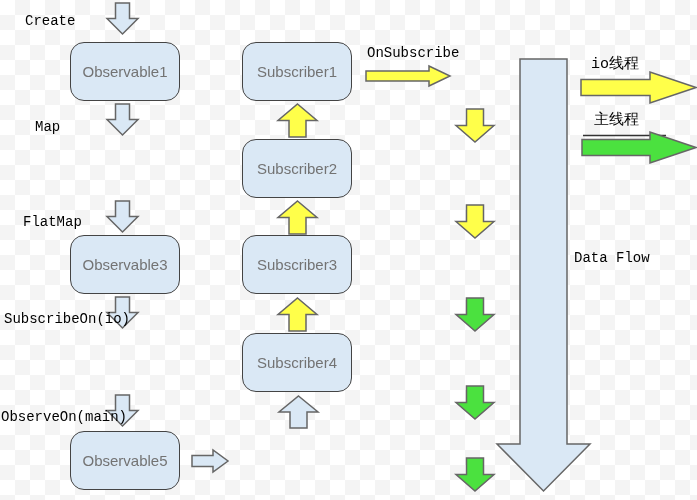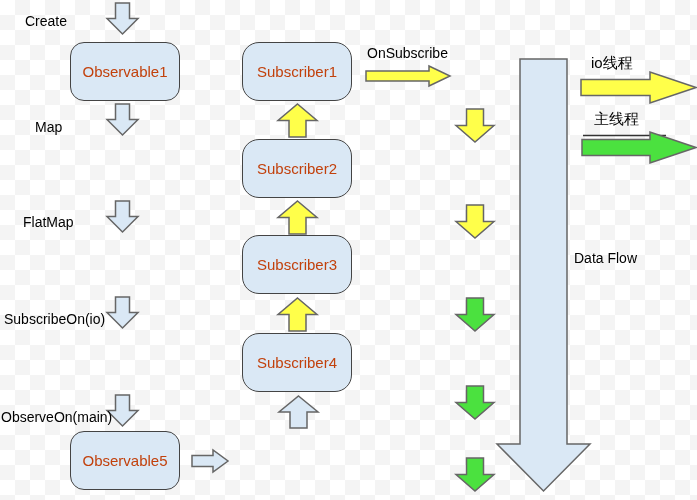--- a/index.html
+++ b/index.html
@@ -17,25 +17,25 @@
   }
   .arrows{position:absolute;left:0;top:0;}
   .box{
     position:absolute;
     width:110px;height:59px;
     box-sizing:border-box;
     border:1.5px solid var(--box-border,#444);
     border-radius:14px;
     background:var(--box-fill,#dae8f5);
     display:flex;align-items:center;justify-content:center;
-    font-size:15px;color:#c2410c;
+    font-size:15px;color:#737373;
   }
   .obs{left:70px;}
-  .sub{left:242px;border-radius:17px;}
-  .lbl{position:absolute;font-size:14px;color:#000;white-space:nowrap;}
+  .sub{left:242px;}
+  .lbl{position:absolute;font-size:14px;color:#000;white-space:nowrap;font-family:Liberation Mono, monospace;}
   .lbl-cjk{font-size:15px;text-align:center;}
   .p-blue{fill:var(--blue-arrow-fill,#dae8f5);stroke:var(--arrow-stroke,#666);stroke-width:1.5;}
   .p-yellow{fill:var(--yellow-arrow-fill,#ffff4a);stroke:var(--arrow-stroke,#666);stroke-width:1.5;}
   .p-green{fill:var(--green-arrow-fill,#4be13f);stroke:var(--arrow-stroke,#666);stroke-width:1.5;}
 </style>
 </head>
 <body>
 
 <div class="canvas">
 
@@ -65,20 +65,23 @@
     <polygon class="p-blue" points="520,59 567,59 567,444 590,444 543.5,491 497,444 520,444"></polygon>
 
     <polygon class="p-yellow" points="581,79.5 650,79.5 650,72 696,87.5 650,103 650,95.5 581,95.5"></polygon>
     <line x1="583" y1="135.5" x2="666" y2="135.5" stroke="#333" stroke-width="1.5"></line>
     <polygon class="p-green" points="582,139.5 650,139.5 650,132 696,147.5 650,163 650,155.5 582,155.5"></polygon>
   </svg>
 
   <div class="box obs" style="top:42px">
       <span>Observable1</span>
     </div>
+  <div class="box obs" style="top:235px">
+      <span>Observable3</span>
+    </div>
   <div class="box obs" style="top:431px">
       <span>Observable5</span>
     </div>
 
   <div class="box sub" style="top:42px">
       <span>Subscriber1</span>
     </div>
   <div class="box sub" style="top:139px">
       <span>Subscriber2</span>
     </div>

